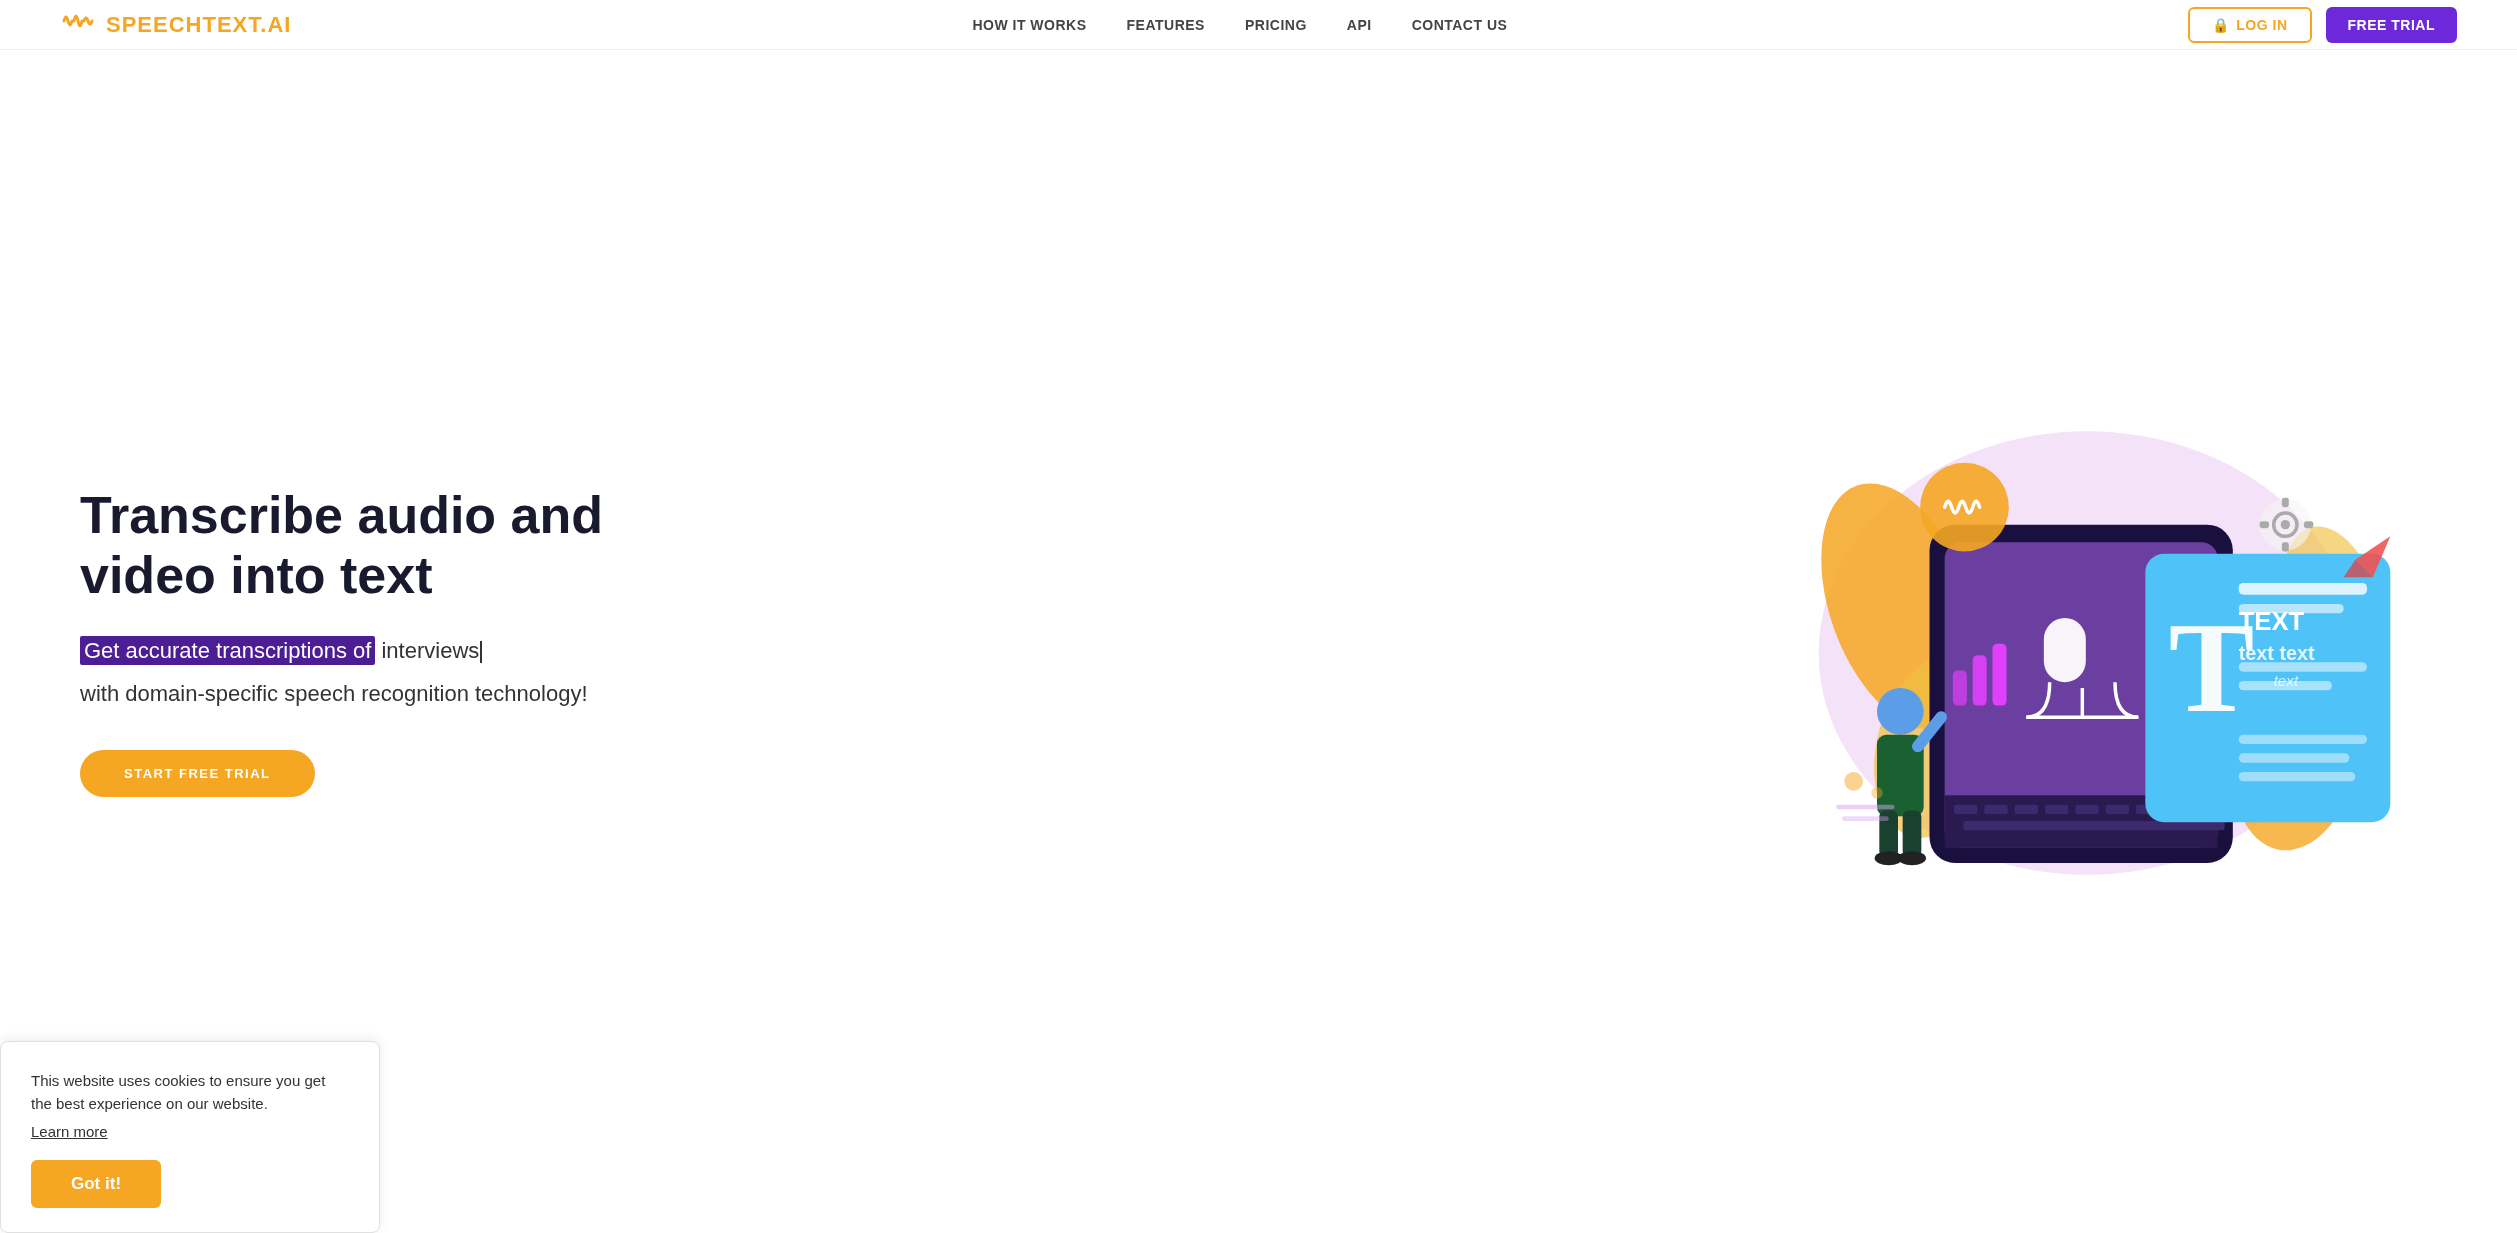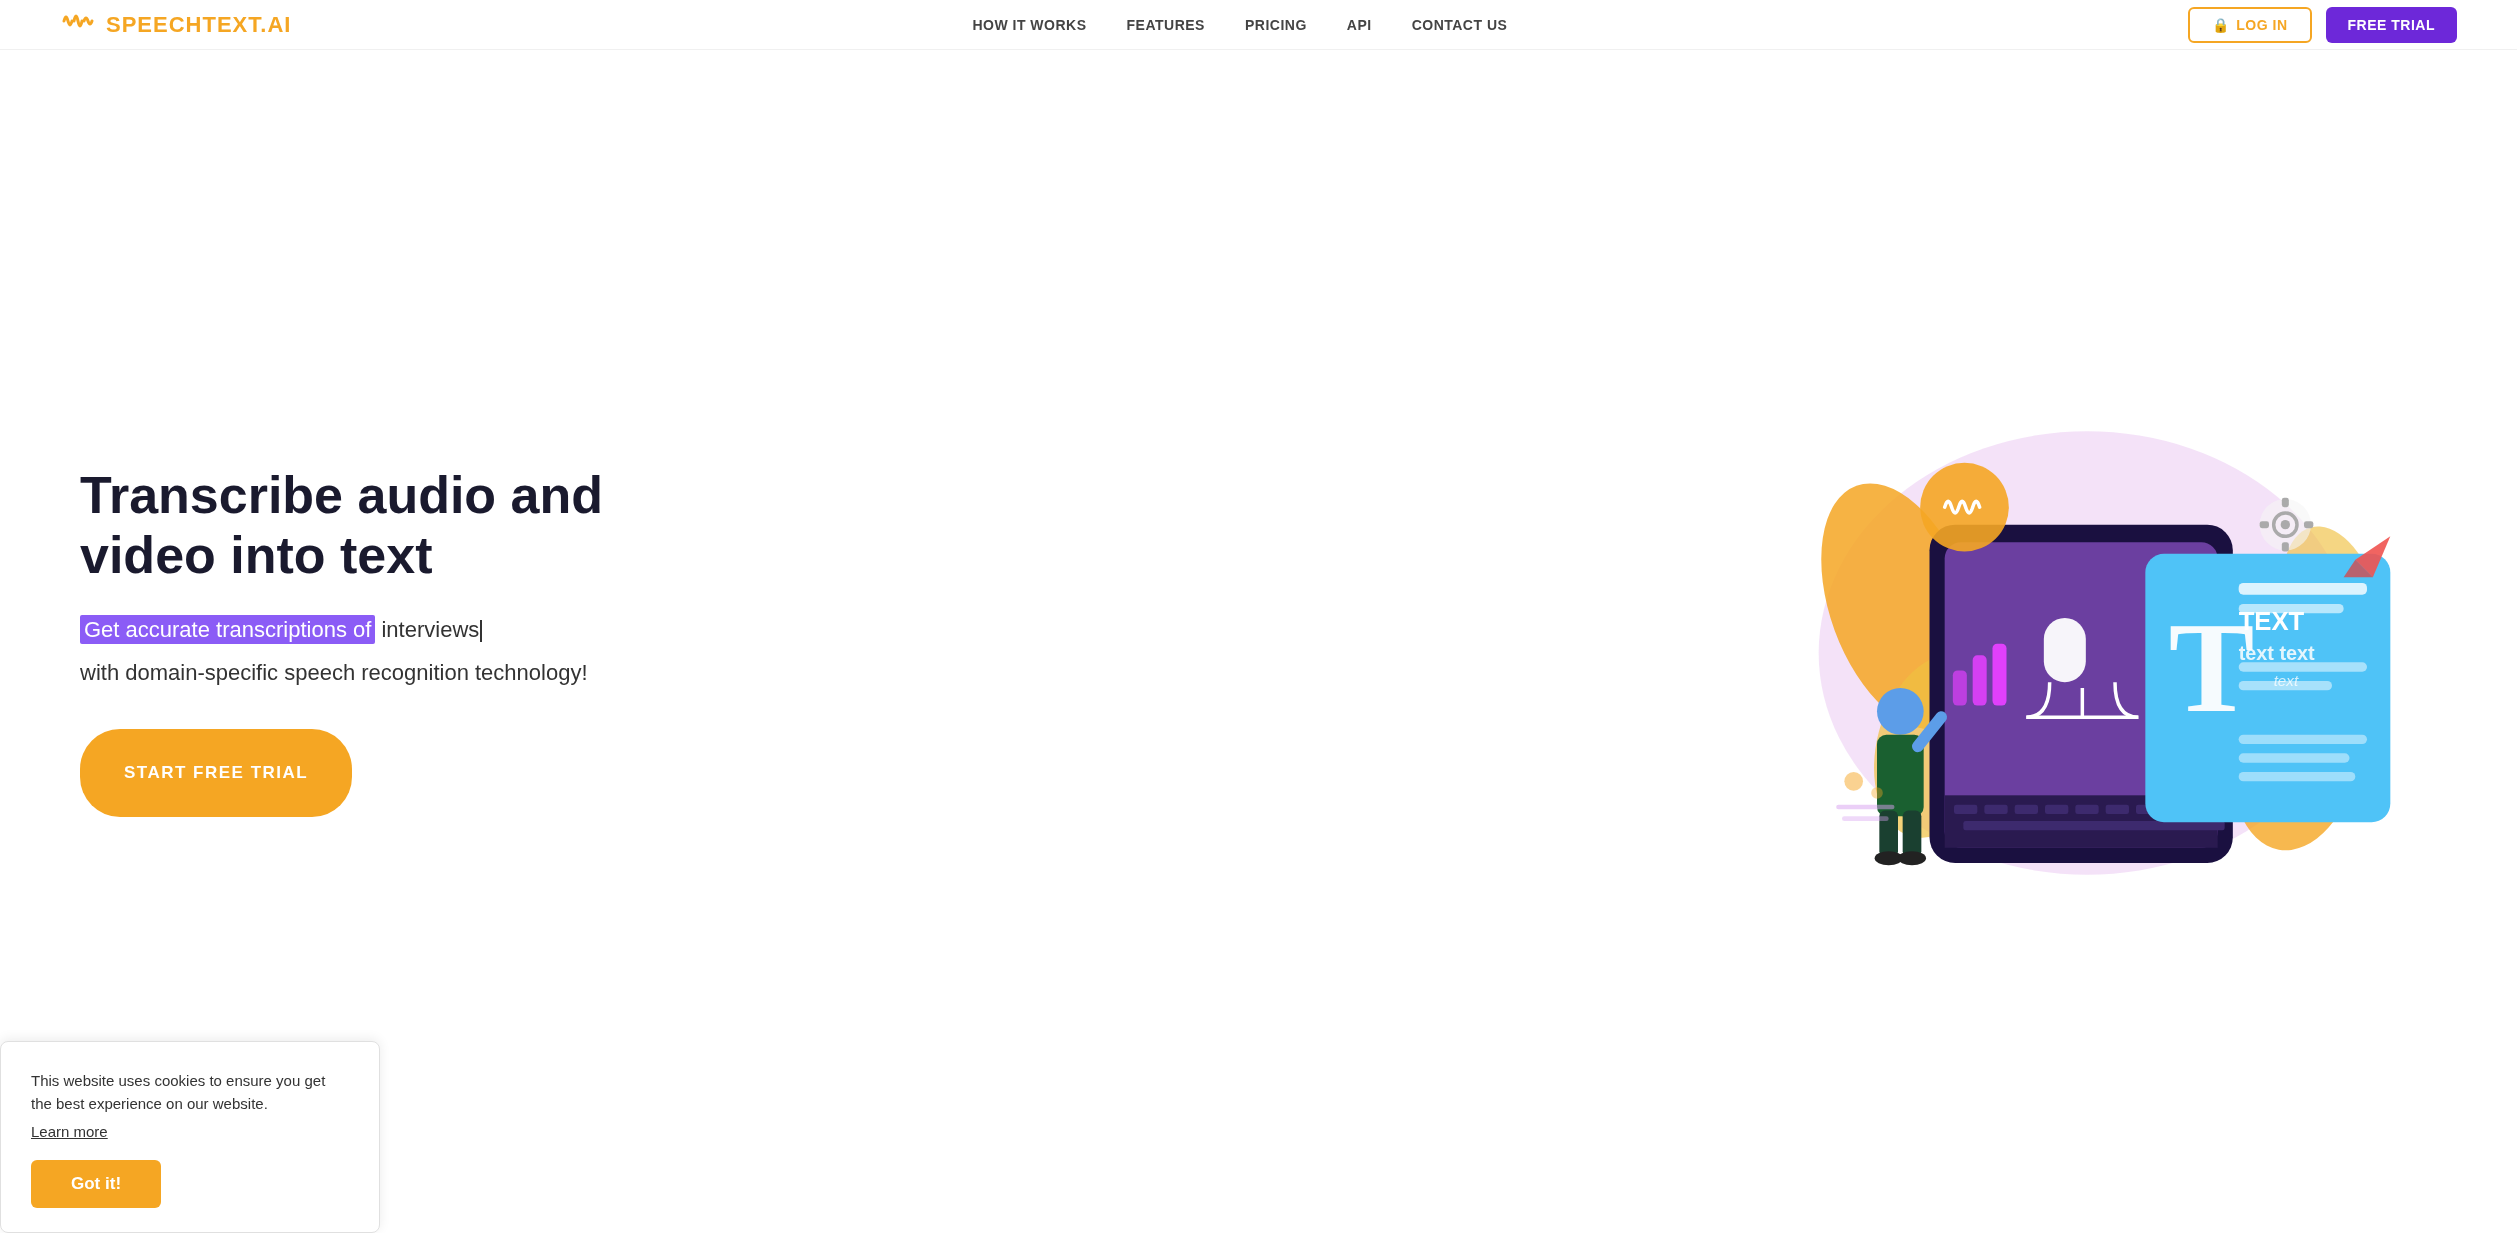--- a/index.html
+++ b/index.html
@@ -99,21 +99,21 @@
       margin-bottom: 28px;
     }
     .hero-subtitle {
       font-size: 22px;
       color: #333;
       margin-bottom: 10px;
       line-height: 1.5;
     }
     .hero-subtitle-highlighted {
       display: inline;
-      background: #8b5cf6;
+      background: #4c1d95;
       color: #fff;
       padding: 2px 4px;
       border-radius: 2px;
     }
     .hero-subtitle-rest {
       display: inline;
       color: #333;
     }
     .cursor {
       display: inline-block;
@@ -128,23 +128,23 @@
     .hero-subtitle2 {
       font-size: 22px;
       color: #333;
       line-height: 1.5;
       margin-bottom: 40px;
     }
     .btn-start-trial {
       background: #f5a623;
       border: none;
       color: #fff;
-      padding: 34px 44px;
+      padding: 16px 44px;
       border-radius: 40px;
-      font-size: 17px;
+      font-size: 13px;
       font-weight: 700;
       cursor: pointer;
       letter-spacing: 1.5px;
       text-transform: uppercase;
     }
 
     
     .hero-illustration {
       flex: 1;
       display: flex;

